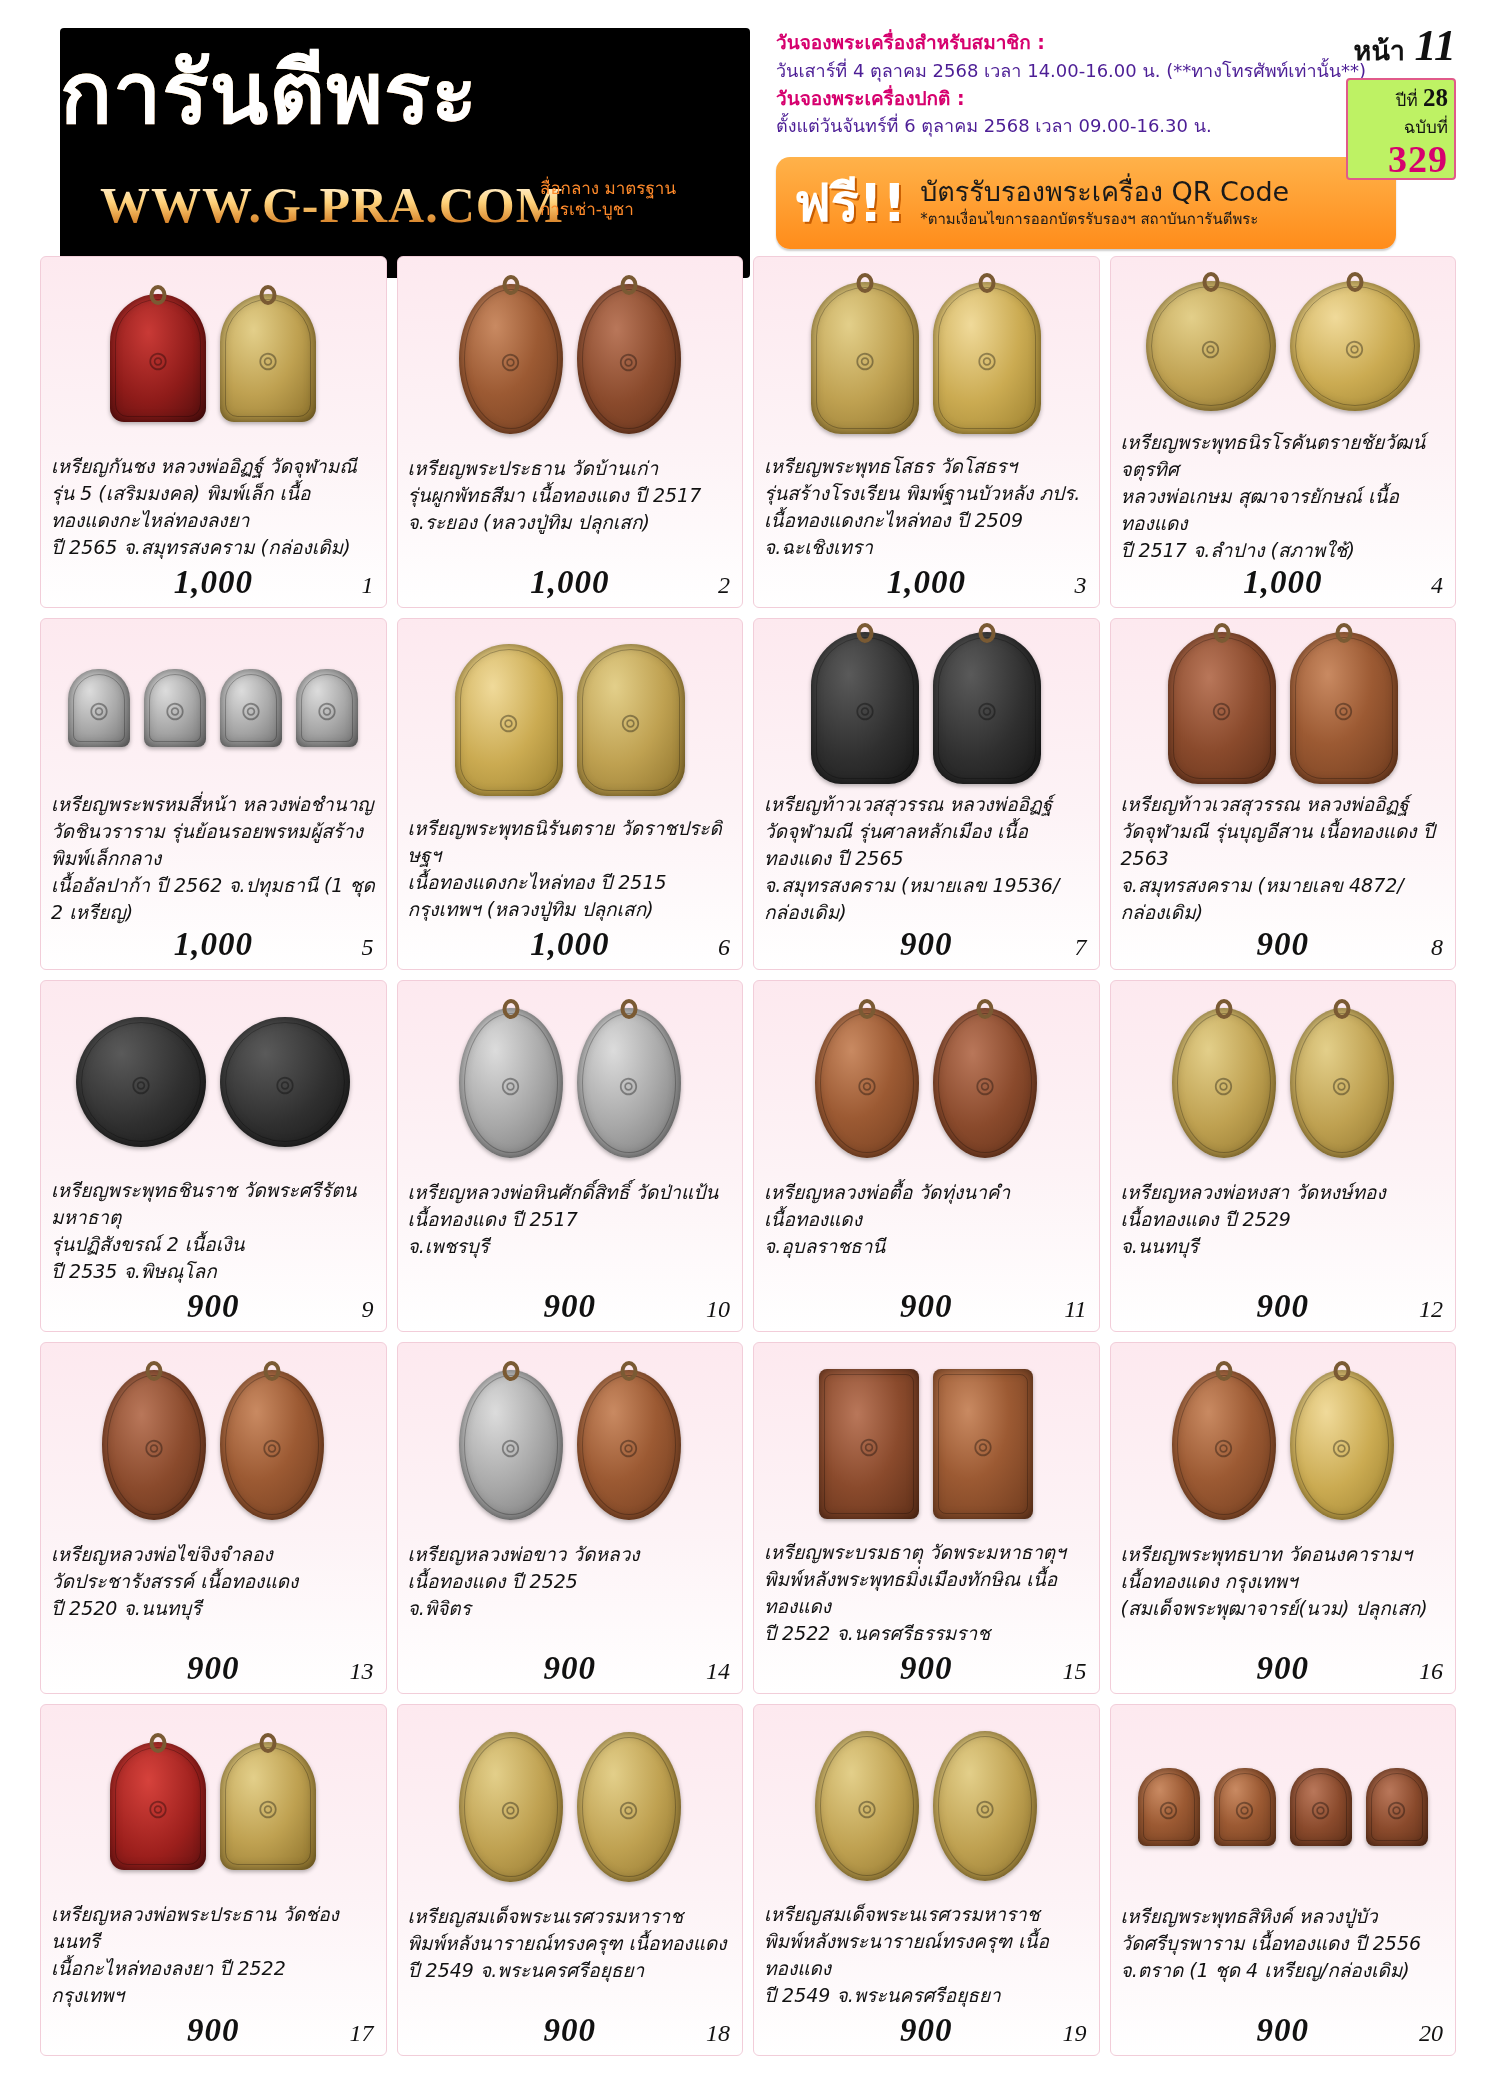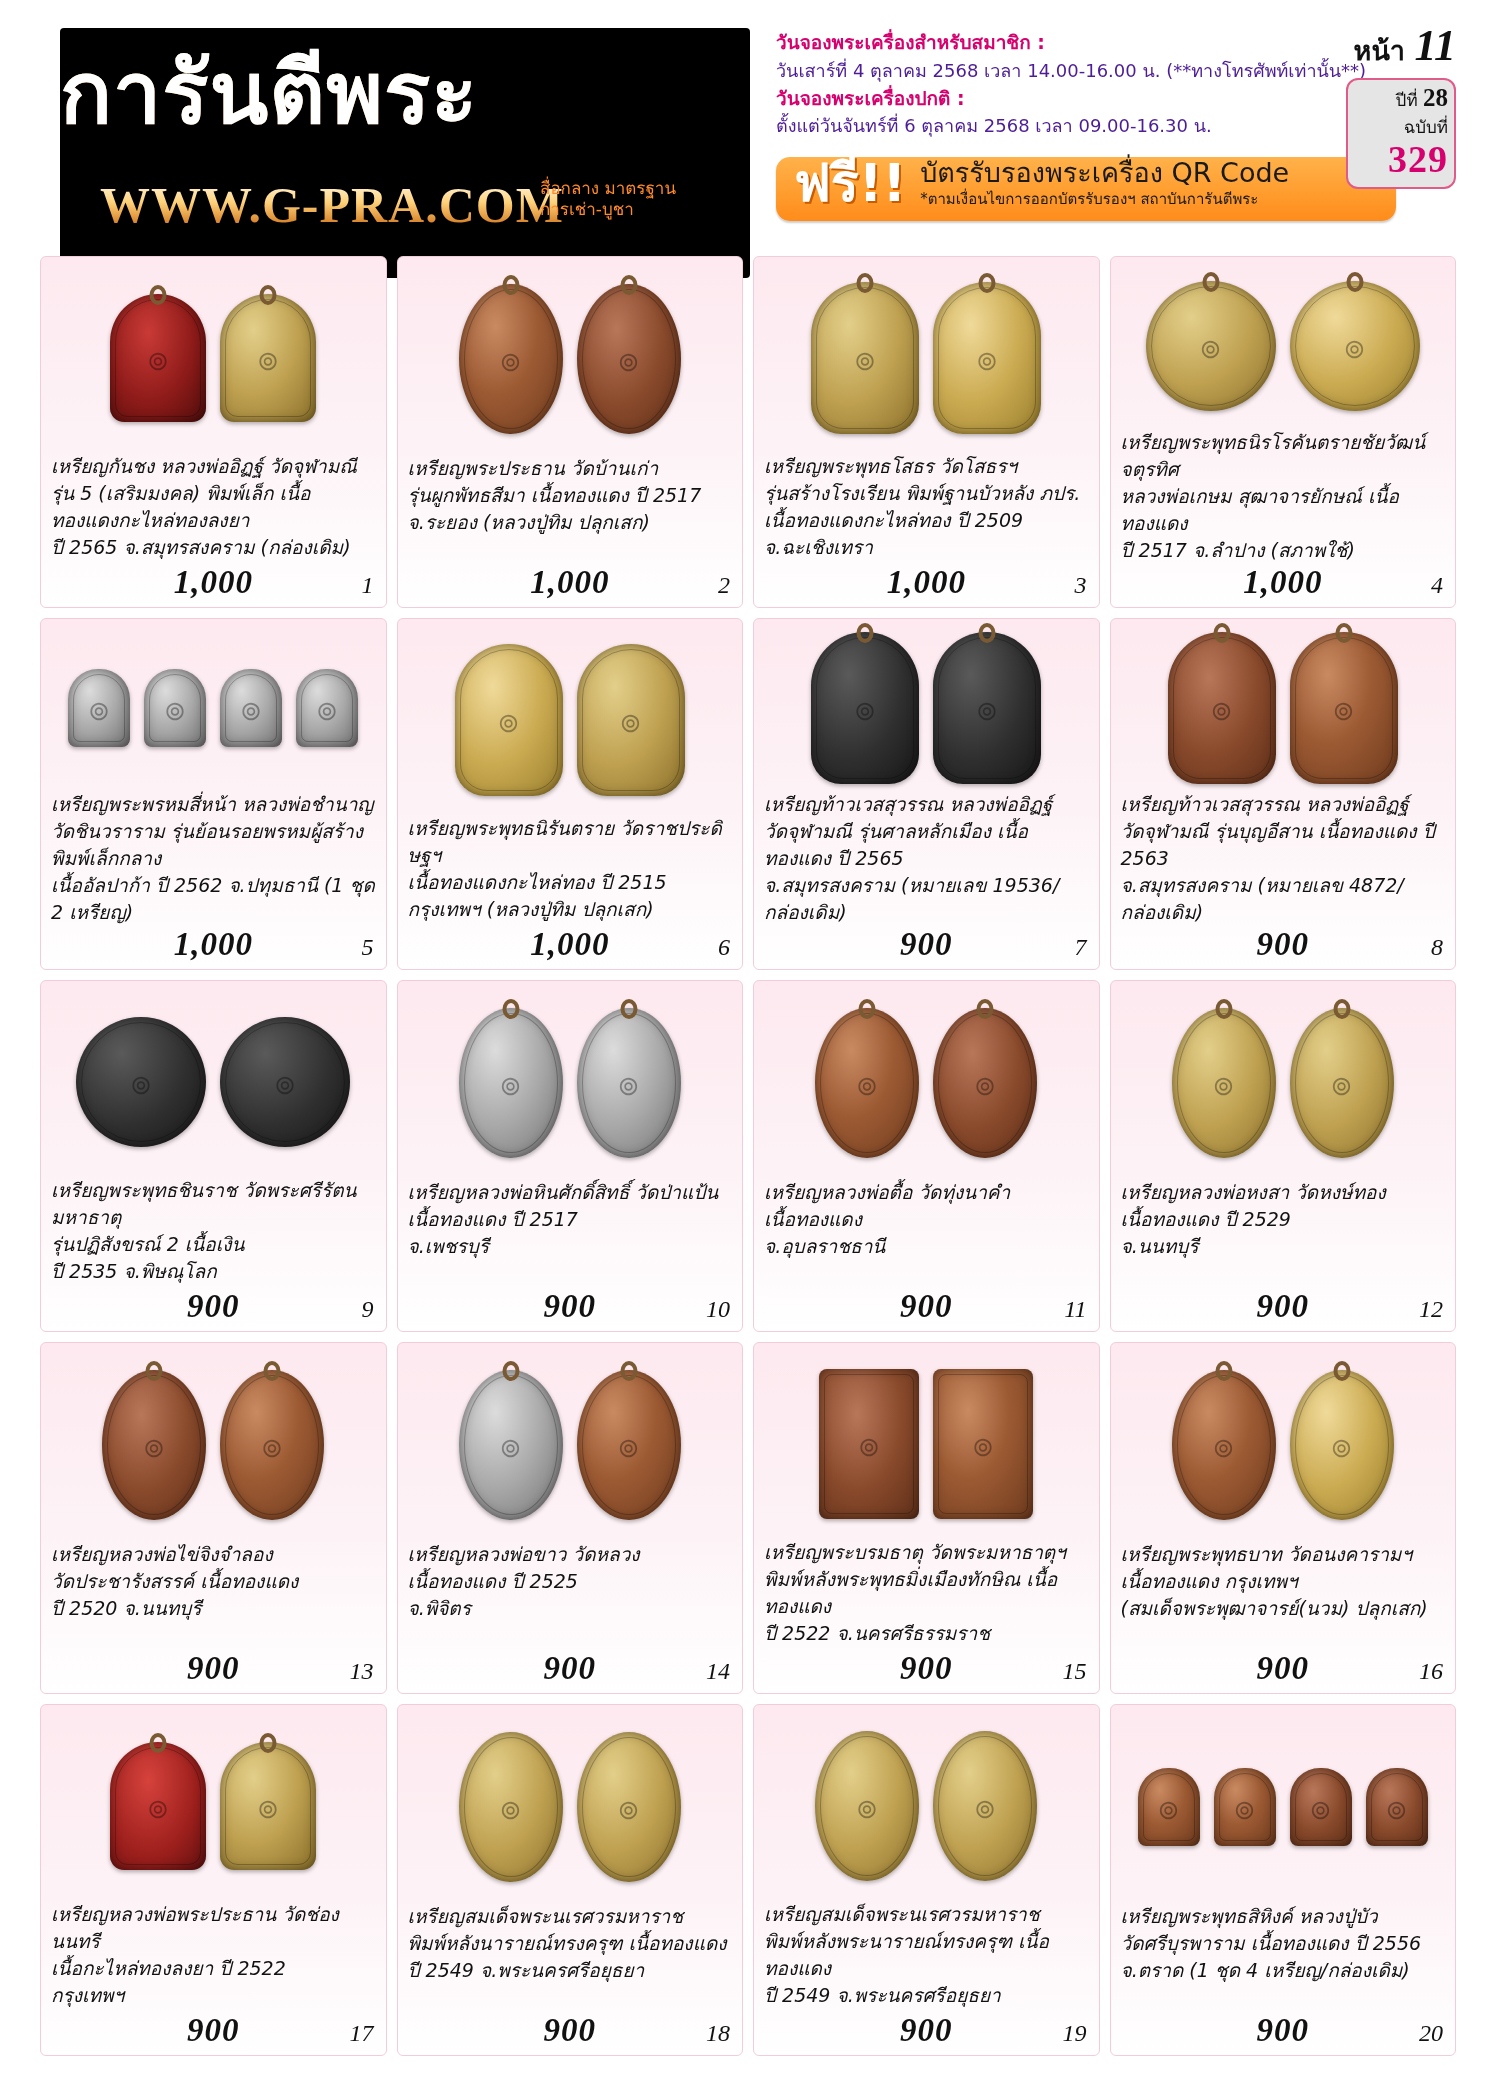--- a/index.html
+++ b/index.html
@@ -84,25 +84,25 @@
     line-height: 1.5;
   }
   .meet-line {
     color: #4c1d95;
     font-size: 18px;
     line-height: 1.5;
   }
   .free-banner {
     margin-top: 18px;
     width: 620px;
-    height: 64px;
+    height: 92px;
     background: linear-gradient(180deg,#ffb24a 0%, #ff8c1a 100%);
     border-radius: 14px;
     display: flex;
-    align-items: flex-start;
+    align-items: center;
     padding: 0 18px;
     box-shadow: 0 2px 2px rgba(0,0,0,.2);
   }
   .free-word {
     font-size: 52px;
     font-weight: bold;
     color: #ffffff;
     text-shadow: 2px 2px 0 #c75c00;
     padding-right: 14px;
     line-height: 1;
@@ -114,23 +114,23 @@
     position: absolute;
     top: 20px; right: 0;
     text-align: right;
     width: 150px;
   }
   .page-label { font-size: 27px; color:#111; font-weight:bold; display:inline-block; }
   .page-label .big { font-family:"Liberation Serif",serif; font-size: 44px; font-style: italic; }
   .year-box {
     margin-top: 6px;
     border: 2px solid #e05a8a;
-    border-radius: 12px;
-    padding: 4px 6px 9px;
-    background: #e5e5e5;
+    border-radius: 4px;
+    padding: 4px 6px 0;
+    background: #bef264;
     width: 110px;
     margin-left: auto;
   }
   .year-line { font-size: 17px; color:#111; }
   .year-line .num { font-family:"Liberation Serif",serif; font-size: 25px; font-weight:bold; }
   .issue-num {
     font-family: "Liberation Serif", serif;
     font-size: 38px;
     font-weight: bold;
     color: #d6006e;

